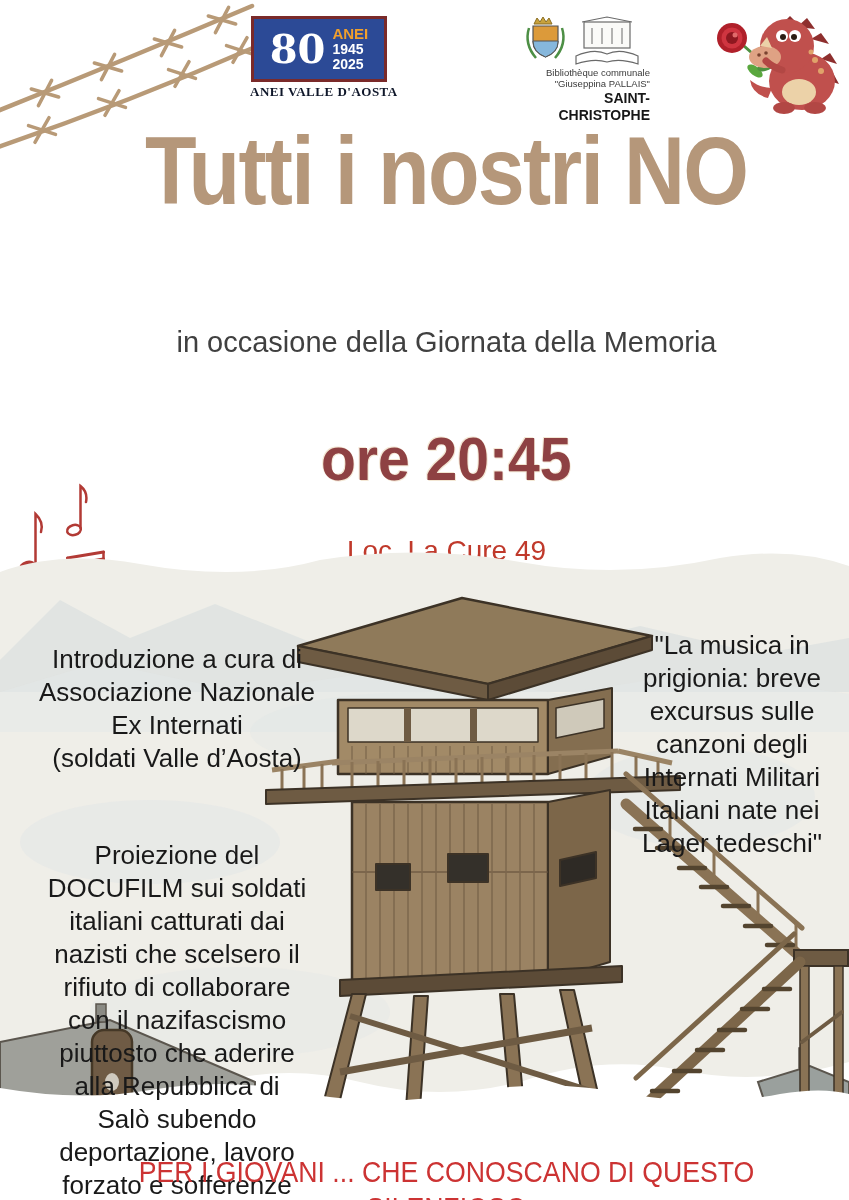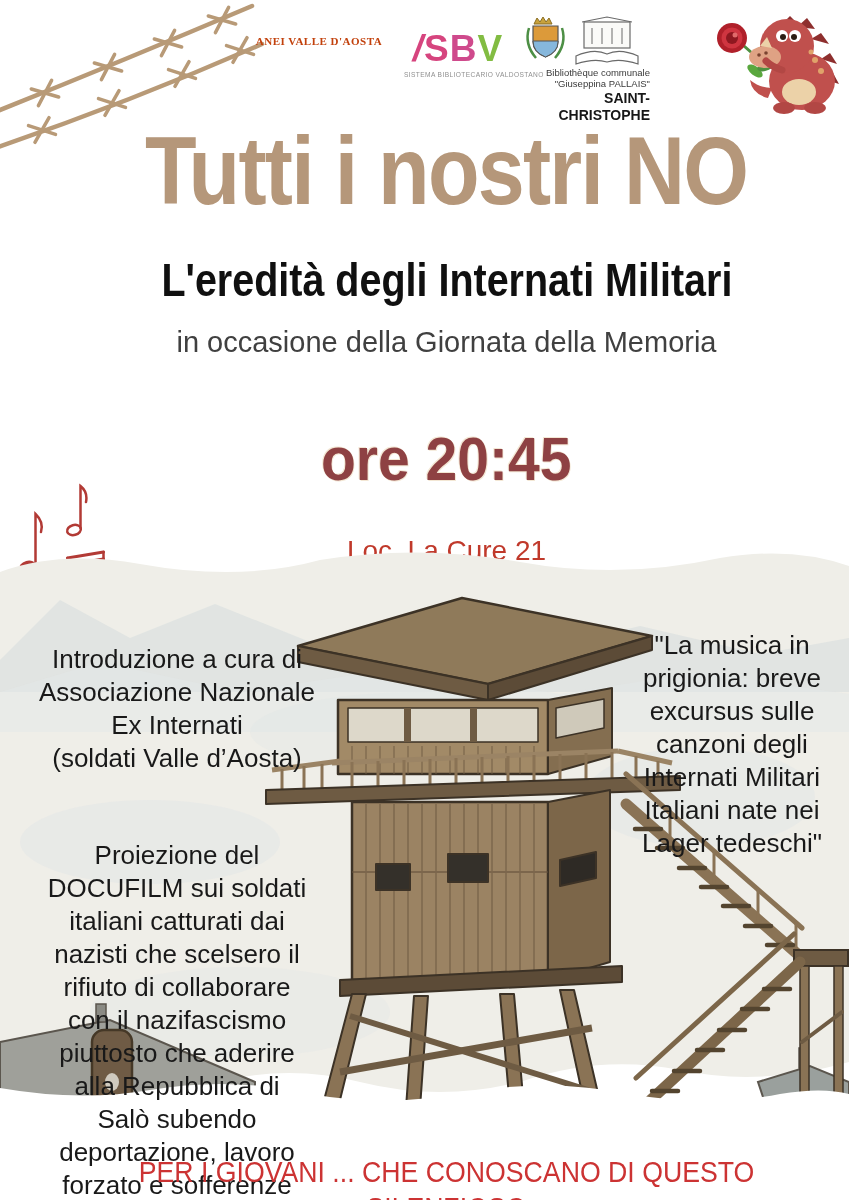--- a/index.html
+++ b/index.html
@@ -12,22 +12,22 @@
   .squeeze{display:inline-block;transform-origin:50% 50%;}
 
   
   .anei{left:250px;top:16px;width:138px;text-align:center;}
   .anei-box{width:130px;height:60px;margin:0 auto;background:#2c4a96;border:3px solid #7a2a2a;
     display:flex;align-items:center;justify-content:center;gap:7px;}
   .anei-80{font-family:"DejaVu Serif",serif;font-weight:bold;color:#ffffff;font-size:40px;line-height:1;}
   .anei-col{display:flex;flex-direction:column;line-height:1.05;text-align:left;}
   .anei-org{color:#f09f2c;font-weight:bold;font-size:15px;}
   .anei-yr{color:#ffffff;font-weight:bold;font-size:14px;}
-  .anei-cap{margin-top:19px;color:#c2410c;font-family:"Liberation Serif",serif;
-    font-weight:bold;font-size:11px;letter-spacing:.5px;white-space:nowrap;}
+  .anei-cap{margin-top:2px;color:#0f172a;font-family:"Liberation Serif",serif;
+    font-weight:bold;font-size:13px;letter-spacing:.5px;white-space:nowrap;}
 
   .sbv{left:404px;top:30px;width:108px;text-align:center;}
   .sbv-word{font-size:37px;font-weight:bold;line-height:1;letter-spacing:1px;}
   .sbv-slash{color:#d6447e;font-style:italic;}
   .sbv-s{color:#d6447e;}
   .sbv-b{color:#cf4a8c;}
   .sbv-v{color:#82bc42;}
   .sbv-cap{margin-top:4px;font-size:6.6px;color:#8f8f8f;letter-spacing:.4px;white-space:nowrap;}
 
   .lib{left:518px;top:14px;width:132px;text-align:right;}
@@ -105,29 +105,31 @@
           </g>
         <g transform="translate(240,50) rotate(-21)">
             <line x1="-11" y1="-9" x2="11" y2="9"></line>
             <line x1="-11" y1="9" x2="11" y2="-9"></line>
           </g>
       </g>
     </g>
   </svg>
 
   <div class="abs anei">
+    <div class="anei-box">
+      <span class="anei-80">80</span>
+      <span class="anei-col">
+        <span class="anei-org">ANEI</span>
+        <span class="anei-yr">1945</span>
+        <span class="anei-yr">2025</span>
+      </span>
+    </div>
     <div class="anei-cap">ANEI VALLE D'AOSTA</div>
   </div>
 
-  <div class="abs sbv">
-    <div class="sbv-word">
-      <span class="sbv-slash">/</span><span class="sbv-s">S</span><span class="sbv-b">B</span><span class="sbv-v">V</span>
-    </div>
-    <div class="sbv-cap">SISTEMA BIBLIOTECARIO VALDOSTANO</div>
-  </div>
 
   <div class="abs lib">
     <svg width="124" height="54" viewBox="0 0 124 54" style="margin:0 auto">
 
       <g>
         <path d="M12,10 l3,-6 3,4 3,-5 3,5 3,-4 3,6 z" fill="#c9a23c" stroke="#8a6d20" stroke-width="1"></path>
         <path d="M11,12 h25 v16 q0,10 -12.5,15 q-12.5,-5 -12.5,-15 z" fill="#dc9a3a" stroke="#555555" stroke-width="1.2"></path>
         <path d="M11,27 h25 v1 q0,10 -12.5,15 q-12.5,-5 -12.5,-16 z" fill="#86b7dc" stroke="#555555" stroke-width="1"></path>
         <path d="M7,14 q-5,16 7,30" fill="none" stroke="#4d8f45" stroke-width="2.5"></path>
         <path d="M40,14 q5,16 -7,30" fill="none" stroke="#4d8f45" stroke-width="2.5"></path>
@@ -182,31 +184,28 @@
       <ellipse cx="82" cy="100" rx="11" ry="6" fill="#b24744"></ellipse>
       <ellipse cx="113" cy="100" rx="11" ry="6" fill="#b24744"></ellipse>
       <path d="M80,62 Q70,59 64,53" stroke="#b24744" stroke-width="7" fill="none" stroke-linecap="round"></path>
     </g>
   </svg>
 
   <div class="abs center title">
     <span class="squeeze">Tutti i nostri NO</span>
   </div>
 
-  <div class="abs center subtitle">
-    <span class="squeeze">L'eredità degli Internati Militari</span>
-  </div>
 
   <div class="abs center occasion">in occasione della Giornata della Memoria</div>
 
   <div class="abs center time-line">
     <span class="squeeze">ore 20:45</span>
   </div>
 
-  <div class="abs center venue2">Loc. La Cure 21</div>
+  <div class="abs center venue2">Loc. La Cure 49</div>
 
   <svg class="abs" style="left:8px;top:466px" width="105" height="145" viewBox="0 0 105 145">
     <g stroke="#b23a35" stroke-width="2.5" fill="none" stroke-linecap="round">
       <ellipse cx="66" cy="64" rx="7" ry="5" transform="rotate(-15 66 64)"></ellipse>
       <path d="M72.5,62 V20 Q80,26 78,36"></path>
       <ellipse cx="20" cy="102" rx="8" ry="6" transform="rotate(-15 20 102)" fill="#b23a35"></ellipse>
       <path d="M27.5,100 V48 Q36,56 33,66"></path>
       <ellipse cx="52" cy="132" rx="8" ry="5.5" transform="rotate(-12 52 132)"></ellipse>
       <ellipse cx="88" cy="126" rx="8" ry="5.5" transform="rotate(-12 88 126)"></ellipse>
       <path d="M59.5,130 V92 M95.5,124 V86"></path>

